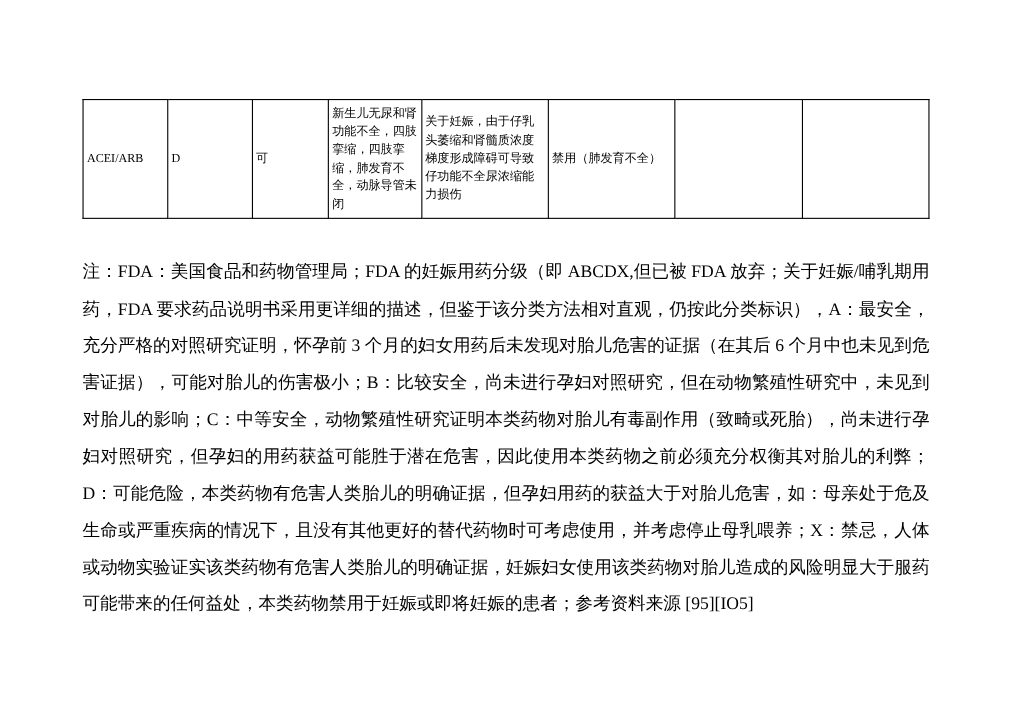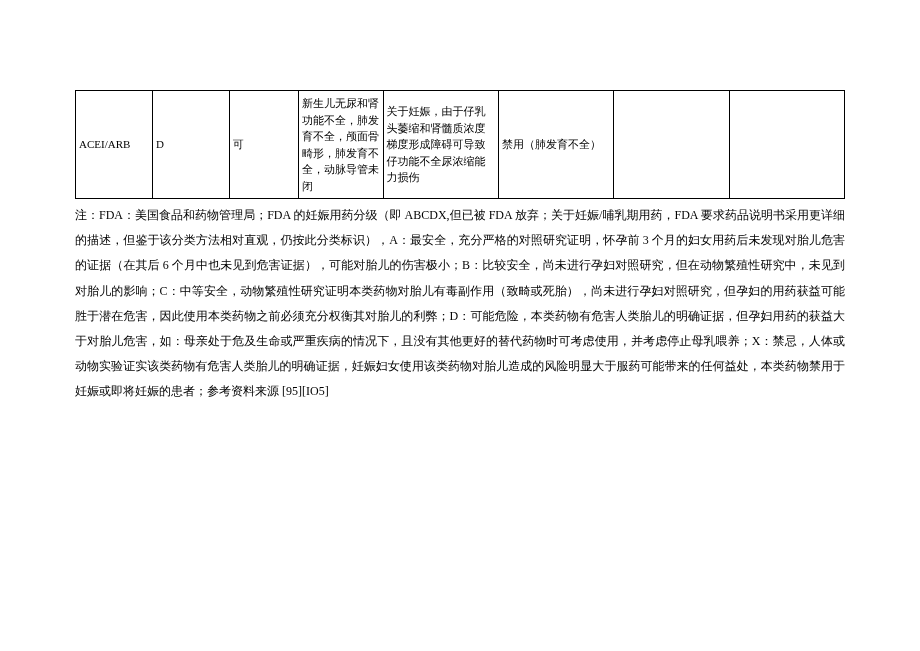--- a/index.html
+++ b/index.html
@@ -32,22 +32,22 @@
     }
     .col-0 { width: 10%; }
     .col-1 { width: 10%; }
     .col-2 { width: 9%; }
     .col-3 { width: 11%; }
     .col-4 { width: 15%; }
     .col-5 { width: 15%; }
     .col-6 { width: 15%; }
     .col-7 { width: 15%; }
     .note {
-      margin-top: 4px;
-      font-size: 12px;
+      margin-top: 32px;
+      font-size: 16px;
       line-height: 2.1;
       text-align: justify;
       word-break: break-all;
     }
   </style>
 </head>
 <body>
 
 <table>
   <colgroup>
@@ -58,21 +58,21 @@
     <col class="col-4">
     <col class="col-5">
     <col class="col-6">
     <col class="col-7">
   </colgroup>
   <tbody>
       <tr>
     <td>ACEI/ARB</td>
     <td>D</td>
     <td>可</td>
-    <td>新生儿无尿和肾功能不全，肺发育不全，颅面骨畸形，肺发育不全，动脉导管未闭</td>
+    <td>新生儿无尿和肾功能不全，四肢挛缩，四肢挛缩，肺发育不全，动脉导管未闭</td>
     <td>关于妊娠，由于仔乳头萎缩和肾髓质浓度梯度形成障碍可导致仔功能不全尿浓缩能力损伤</td>
     <td>禁用（肺发育不全）</td>
     <td></td>
     <td></td>
   </tr>
 </tbody>
   </table>
 
 <p class="note">注：FDA：美国食品和药物管理局；FDA 的妊娠用药分级（即 ABCDX,但已被 FDA 放弃；关于妊娠/哺乳期用药，FDA 要求药品说明书采用更详细的描述，但鉴于该分类方法相对直观，仍按此分类标识），A：最安全，充分严格的对照研究证明，怀孕前 3 个月的妇女用药后未发现对胎儿危害的证据（在其后 6 个月中也未见到危害证据），可能对胎儿的伤害极小；B：比较安全，尚未进行孕妇对照研究，但在动物繁殖性研究中，未见到对胎儿的影响；C：中等安全，动物繁殖性研究证明本类药物对胎儿有毒副作用（致畸或死胎），尚未进行孕妇对照研究，但孕妇的用药获益可能胜于潜在危害，因此使用本类药物之前必须充分权衡其对胎儿的利弊；D：可能危险，本类药物有危害人类胎儿的明确证据，但孕妇用药的获益大于对胎儿危害，如：母亲处于危及生命或严重疾病的情况下，且没有其他更好的替代药物时可考虑使用，并考虑停止母乳喂养；X：禁忌，人体或动物实验证实该类药物有危害人类胎儿的明确证据，妊娠妇女使用该类药物对胎儿造成的风险明显大于服药可能带来的任何益处，本类药物禁用于妊娠或即将妊娠的患者；参考资料来源 [95][IO5]</p>
 

